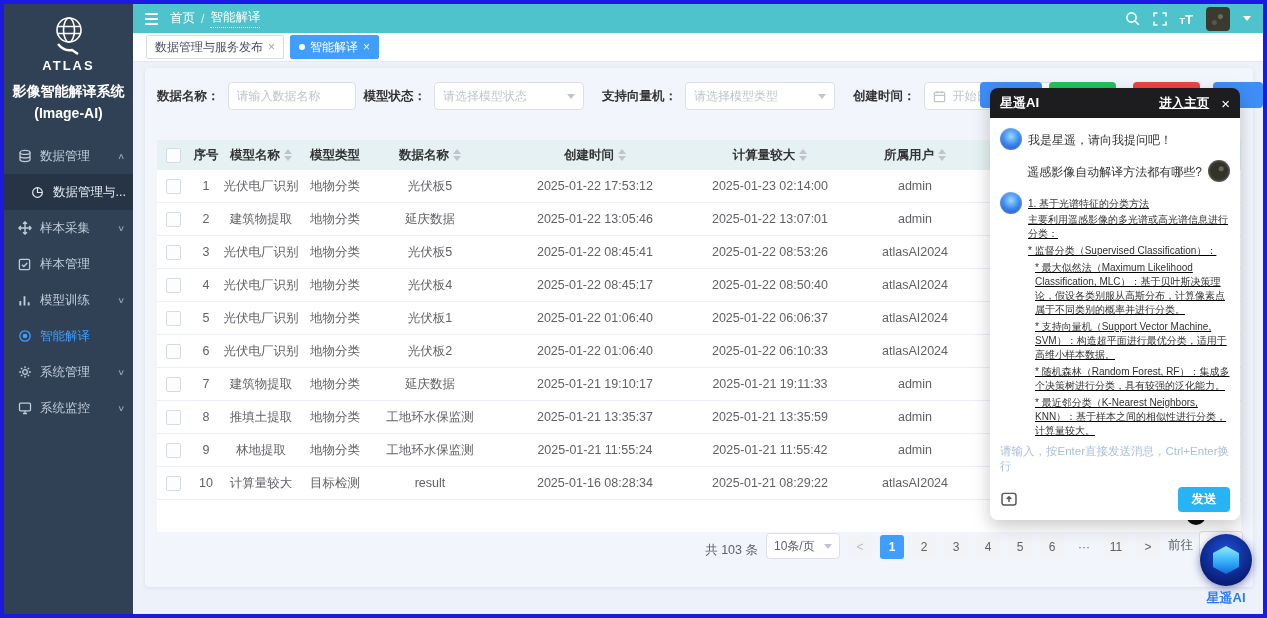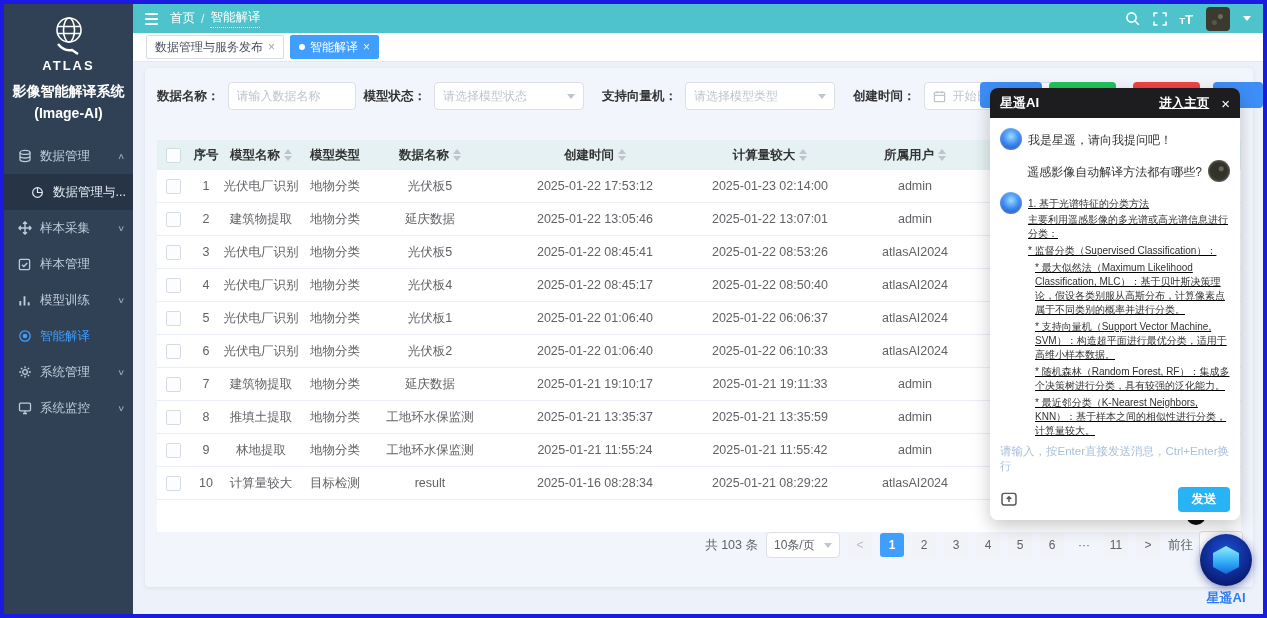--- a/index.html
+++ b/index.html
@@ -59,21 +59,21 @@
   .tablewrap{position:absolute;left:12px;top:72px;width:1084px;background:#fff;padding-bottom:32px;}
   .thead{display:flex;height:30px;background:#e5f1f2;align-items:center;font-size:12.5px;color:#333;font-weight:bold;}
   .trow{display:flex;height:32px;align-items:center;font-size:12.5px;color:#606266;border-bottom:1px solid #ebeef5;background:#fff;}
   .cell{display:flex;align-items:center;justify-content:center;box-sizing:border-box;overflow:hidden;white-space:nowrap;}
   .ckb{width:13px;height:13px;border:1px solid #d6dae2;border-radius:2px;background:#fcfdfe;cursor:pointer;}
   .sort{display:inline-flex;flex-direction:column;gap:2px;margin-left:4px;cursor:pointer;}
   .sort i{width:0;height:0;border-left:4px solid transparent;border-right:4px solid transparent;}
   .sort .up{border-bottom:5px solid #c0c4cc;}
   .sort .dn{border-top:5px solid #c0c4cc;}
   
-  .pager{position:absolute;right:10px;top:463px;display:flex;align-items:center;gap:8px;font-size:12.5px;color:#606266;}
+  .pager{position:absolute;right:10px;top:463px;display:flex;align-items:flex-end;gap:8px;font-size:12.5px;color:#606266;}
   .psel{width:74px;height:26px;border:1px solid #dcdfe6;border-radius:4px;background:#fff;display:flex;align-items:center;justify-content:space-between;padding:0 7px;box-sizing:border-box;font-size:12px;cursor:pointer;}
   .psel .sc{width:0;height:0;border-left:4px solid transparent;border-right:4px solid transparent;border-top:5px solid #c0c4cc;}
   .pbtn{min-width:24px;height:24px;border-radius:3px;background:#f1f3f6;color:#606266;display:flex;align-items:center;justify-content:center;font-size:12px;cursor:pointer;padding:0 4px;box-sizing:border-box;}
   .pbtn.on{background:#409eff;color:#fff;font-weight:bold;}
   .pbtn.nav{background:#f1f3f6;color:#b4bccc;}
   .pbtn.dots{background:transparent;}
   .goto{display:flex;align-items:center;gap:6px;}
   .goto input{width:38px;height:24px;border:1px solid #dcdfe6;border-radius:3px;background:#fff;}
   
   .chat{position:absolute;left:986px;top:84px;width:250px;height:432px;z-index:30;display:flex;flex-direction:column;border-radius:8px;box-shadow:0 6px 18px rgba(0,0,0,.22);}

